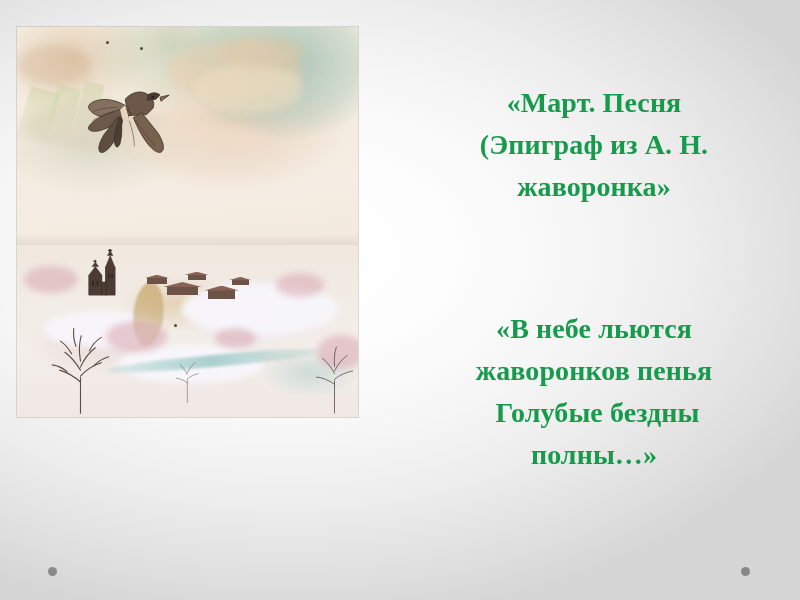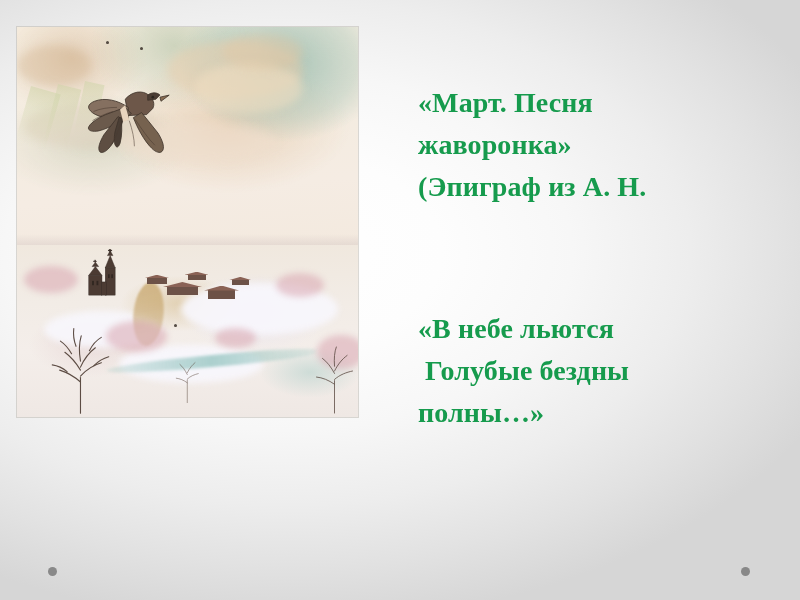--- a/index.html
+++ b/index.html
@@ -225,20 +225,21 @@
     top: 82px;
     width: 352px;
   }
   .text-block {
     color: #169b4d;
     font-family: "Liberation Serif", "DejaVu Serif", serif;
     font-weight: bold;
     font-size: 28px;
     line-height: 42px;
     letter-spacing: 0.1px;
+    text-align: center;
   }
   .text-block .line {
     display: block;
     white-space: pre;
   }
   .verse-block {
     margin-top: 100px;
   }
 
   
@@ -392,26 +393,27 @@
 
         <div class="speck s3"></div>
       </div>
     </div>
   </div>
 
   <div class="text-column">
 
     <div class="text-block title-block">
       <span class="line">«Март. Песня</span>
+      <span class="line">(Эпиграф из А. Н.</span>
       <span class="line">жаворонка»</span>
-      <span class="line">(Эпиграф из А. Н.</span>
     </div>
 
     <div class="text-block verse-block">
       <span class="line">«В небе льются</span>
+      <span class="line">жаворонков пенья</span>
       <span class="line"> Голубые бездны</span>
       <span class="line">полны…»</span>
     </div>
 
   </div>
 
   <div class="footer-dot dot-left"></div>
   <div class="footer-dot dot-right"></div>
 
 </div>

